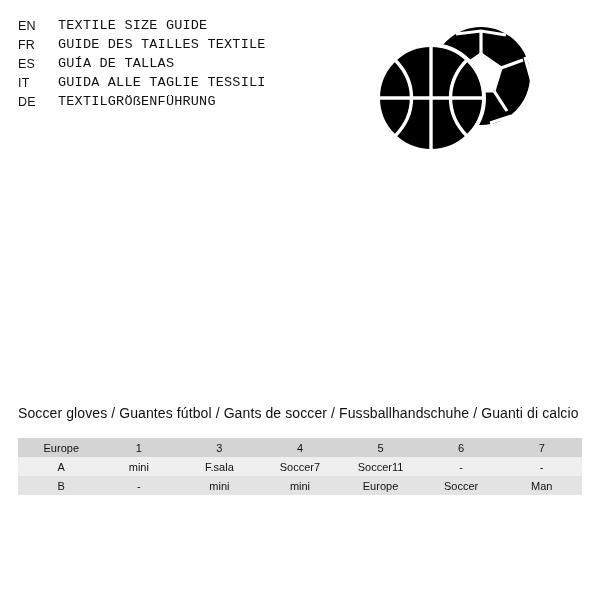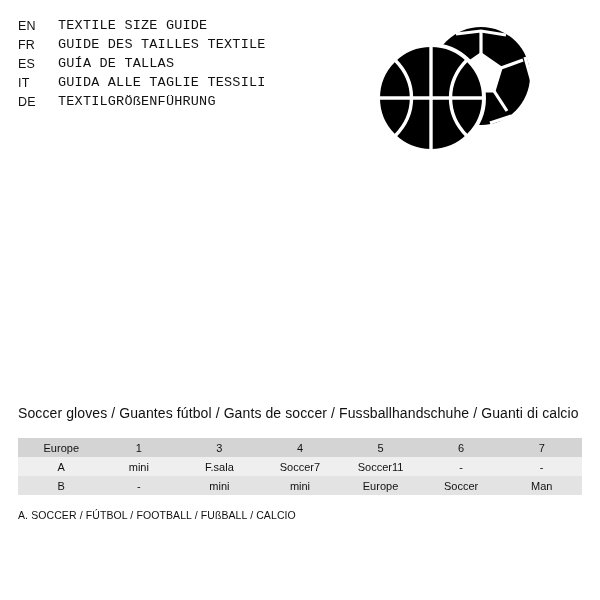--- a/index.html
+++ b/index.html
@@ -191,14 +191,13 @@
         <td>mini</td>
         <td>Europe</td>
         <td>Soccer</td>
         <td>Man</td>
       </tr>
     </tbody>
   </table>
 </div>
 
 <div class="legend">
-  <div class="legend-line">A. SOCCER / FÚTBOL / FOOTBALL / FUßBALL / CALCIO</div>
 </div>
 
 </body></html>

